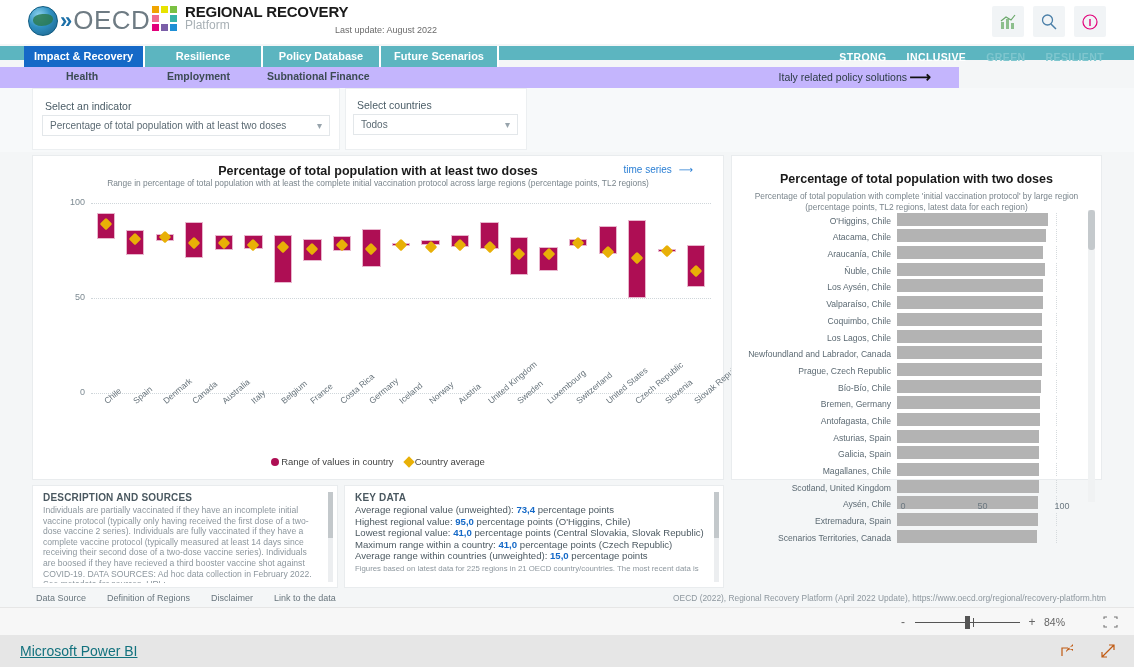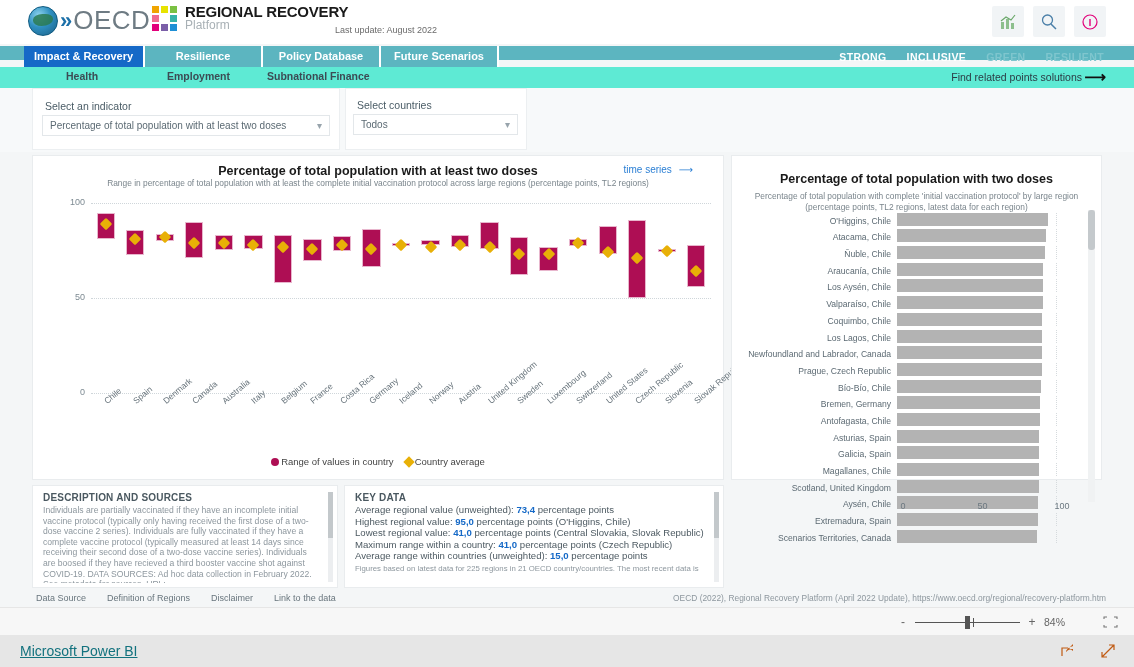--- a/index.html
+++ b/index.html
@@ -45,21 +45,21 @@
     height: 21px; line-height: 21px; padding: 0 10px; min-width: 118px; text-align: center;
     color: #fff; font-size: 11px; font-weight: bold; background: #5cb5c0;
     border-right: 2px solid #fff;
   }
   .tab.active { background: #1569c7; }
   .pillars { position: absolute; right: 30px; top: 0; height: 21px; display: flex; gap: 20px; align-items: center; }
   .pillar { font-size: 10.5px; font-weight: bold; color: #ffffff; letter-spacing: .4px; }
   .pillar.dim { color: #7fc6ce; }
 
   
-  .subnav { position: absolute; left: 0; top: 67px; width: 1134px; height: 21px; background: #5eead4; }
+  .subnav { position: absolute; left: 0; top: 67px; width: 959px; height: 21px; background: #c4b5fd; }
   .subnav-item { position: absolute; top: 3px; font-size: 10.5px; color: #3c4b54; font-weight: bold; }
   .findpol { position: absolute; right: 52px; top: 4px; font-size: 10.5px; color: #2b3b44; }
   .arrow-r { position: absolute; right: 28px; top: 1px; font-size: 15px; color: #111; font-weight: bold; }
 
   
   .filters { position: absolute; left: 0; top: 88px; width: 1134px; height: 64px; background: #f7f9fa; }
   .fbox { position: absolute; top: 0; background: #fff; border: 1px solid #eceff1; height: 62px; }
   .flabel { position: absolute; font-size: 10.5px; color: #4a5c66; }
   .fselect {
     position: absolute; border: 1px solid #e3e7ea; background: #fff; height: 21px;
@@ -196,21 +196,21 @@
         <div class="pillar">INCLUSIVE</div>
         <div class="pillar dim">GREEN</div>
         <div class="pillar dim">RESILIENT</div>
       </div>
   </div>
 
   <div class="subnav">
     <div class="subnav-item" style="left:66px">Health</div>
     <div class="subnav-item" style="left:167px">Employment</div>
     <div class="subnav-item" style="left:267px">Subnational Finance</div>
-    <div class="findpol">Find related points solutions</div>
+    <div class="findpol">Italy related policy solutions</div>
     <div class="arrow-r">⟶</div>
   </div>
 
   <div class="filters">
     <div class="fbox" style="left:32px; width:308px;"></div>
     <div class="flabel" style="left:45px; top:12px;">Select an indicator</div>
     <div class="fselect" style="left:42px; top:27px; width:288px;">
       <span class="val">Percentage of total population with at least two doses</span>
       <span class="caret">▾</span>
     </div>
@@ -322,35 +322,35 @@
         <div class="hb-row">
           <div class="hb-label">Atacama, Chile</div>
           <div class="hb-track">
             <span class="vgrid" style="left: 0px;"></span>
             <span class="vgrid" style="left: 79.5px;"></span>
             <span class="vgrid" style="left: 159px;"></span>
             <div class="hb-fill" style="width: 148.665px; background: rgb(179, 179, 179);"></div>
           </div>
         </div>
         <div class="hb-row">
+          <div class="hb-label">Araucanía, Chile</div>
+          <div class="hb-track">
+            <span class="vgrid" style="left: 0px;"></span>
+            <span class="vgrid" style="left: 79.5px;"></span>
+            <span class="vgrid" style="left: 159px;"></span>
+            <div class="hb-fill" style="width: 146.28px; background: rgb(179, 179, 179);"></div>
+          </div>
+        </div>
+        <div class="hb-row">
           <div class="hb-label">Ñuble, Chile</div>
           <div class="hb-track">
             <span class="vgrid" style="left: 0px;"></span>
             <span class="vgrid" style="left: 79.5px;"></span>
             <span class="vgrid" style="left: 159px;"></span>
             <div class="hb-fill" style="width: 148.347px; background: rgb(179, 179, 179);"></div>
-          </div>
-        </div>
-        <div class="hb-row">
-          <div class="hb-label">Araucanía, Chile</div>
-          <div class="hb-track">
-            <span class="vgrid" style="left: 0px;"></span>
-            <span class="vgrid" style="left: 79.5px;"></span>
-            <span class="vgrid" style="left: 159px;"></span>
-            <div class="hb-fill" style="width: 146.28px; background: rgb(179, 179, 179);"></div>
           </div>
         </div>
         <div class="hb-row">
           <div class="hb-label">Los Aysén, Chile</div>
           <div class="hb-track">
             <span class="vgrid" style="left: 0px;"></span>
             <span class="vgrid" style="left: 79.5px;"></span>
             <span class="vgrid" style="left: 159px;"></span>
             <div class="hb-fill" style="width: 146.28px; background: rgb(179, 179, 179);"></div>
           </div>

